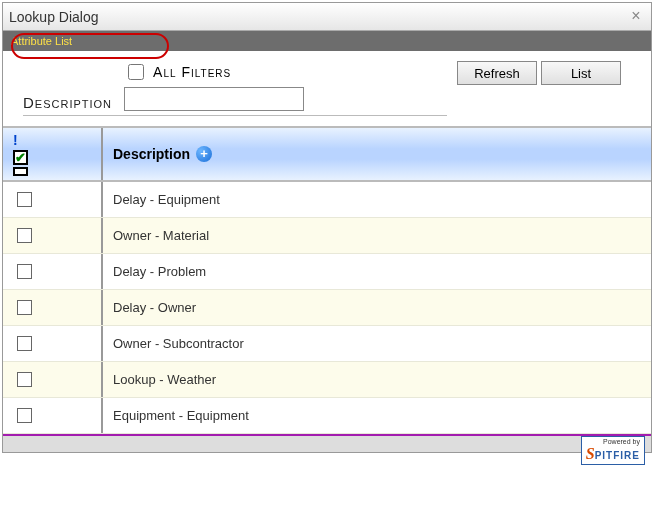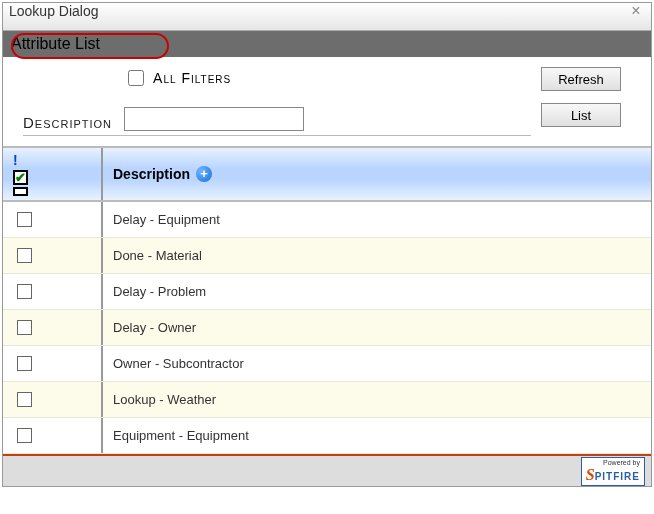--- a/index.html
+++ b/index.html
@@ -15,37 +15,38 @@
   .dialog {
     border: 1px solid #999;
     background: #fff;
     margin: 2px;
   }
   .title-bar {
     background: linear-gradient(#fff, #e6e6e6);
     border-bottom: 1px solid #aaa;
     height: 28px;
     display: flex;
+    align-items: center;
     justify-content: space-between;
     padding: 0 6px;
     font-size: 14px;
     color: #333;
   }
   .close-btn {
     width: 18px; height: 18px;
     font-size: 16px;
     color: #888;
     text-align: center;
     line-height: 16px;
     cursor: pointer;
   }
   .subheader {
     background: #6d6d6d;
-    color: #000000;
-    font-size: 16px;
+    color: #fde047;
+    font-size: 11px;
     padding: 4px 8px;
   }
   .hl-oval {
     position: absolute;
     left: 8px;
     top: 30px;
     width: 158px;
     height: 26px;
     border: 2px solid #cc0000;
     border-radius: 14px;
@@ -64,30 +65,30 @@
     gap: 12px;
     border-bottom: 1px solid #bbb;
     padding-bottom: 4px;
   }
   .desc-label {
     font-variant: small-caps;
     letter-spacing: 1px;
     font-size: 15px;
     color: #222;
   }
-  .filter-center { display: flex; flex-direction: column; gap: 18px; }
+  .filter-center { display: flex; flex-direction: column; gap: 4px; }
   .allfilters { display: flex; align-items: center; gap: 6px; font-variant: small-caps; letter-spacing: 1px; font-size: 14px; }
   .allfilters input { width: 16px; height: 16px; }
   .desc-input {
     width: 180px;
     height: 24px;
     border: 1px solid #888;
     padding: 2px 4px;
   }
-  .btn-col { display: flex; flex-direction: column; gap: 12px; padding-right: 20px; }
+  .btn-col { display: flex; flex-direction: row; gap: 4px; padding-right: 20px; }
   .btn {
     width: 80px;
     height: 24px;
     background: linear-gradient(#f8f8f8,#e0e0e0);
     border: 1px solid #888;
     font-size: 13px;
     cursor: pointer;
   }
   .grid { border-top: 2px solid #bbb; }
   .grid-header {
@@ -156,27 +157,27 @@
     border: 1px solid #666;
     background: #fff;
   }
   .grid-row .cell-desc {
     flex: 1;
     padding: 0 10px;
     display: flex;
     align-items: center;
     color: #333;
   }
-  .grid-body-wrapper { border-bottom: 2px solid #c2410c; }
+  .grid-body-wrapper { border-bottom: 2px solid #a21caf; }
   .footer {
-    height: 30px;
+    height: 16px;
     background: #ddd;
     display: flex;
     justify-content: flex-end;
-    align-items: flex-end;
+    align-items: flex-start;
     padding-right: 6px;
   }
   .brand {
     background: #fff;
     border: 1px solid #2b5ea6;
     padding: 1px 4px;
     font-size: 10px;
     display: flex;
     align-items: center;
     gap: 2px;
@@ -241,21 +242,21 @@
           <div class="grid-row">
             <div class="cell-select">
               <div class="row-cb"></div>
             </div>
             <div class="cell-desc">Delay - Equipment</div>
           </div>
           <div class="grid-row">
             <div class="cell-select">
               <div class="row-cb"></div>
             </div>
-            <div class="cell-desc">Done - Material</div>
+            <div class="cell-desc">Owner - Material</div>
           </div>
           <div class="grid-row">
             <div class="cell-select">
               <div class="row-cb"></div>
             </div>
             <div class="cell-desc">Delay - Problem</div>
           </div>
           <div class="grid-row">
             <div class="cell-select">
               <div class="row-cb"></div>

